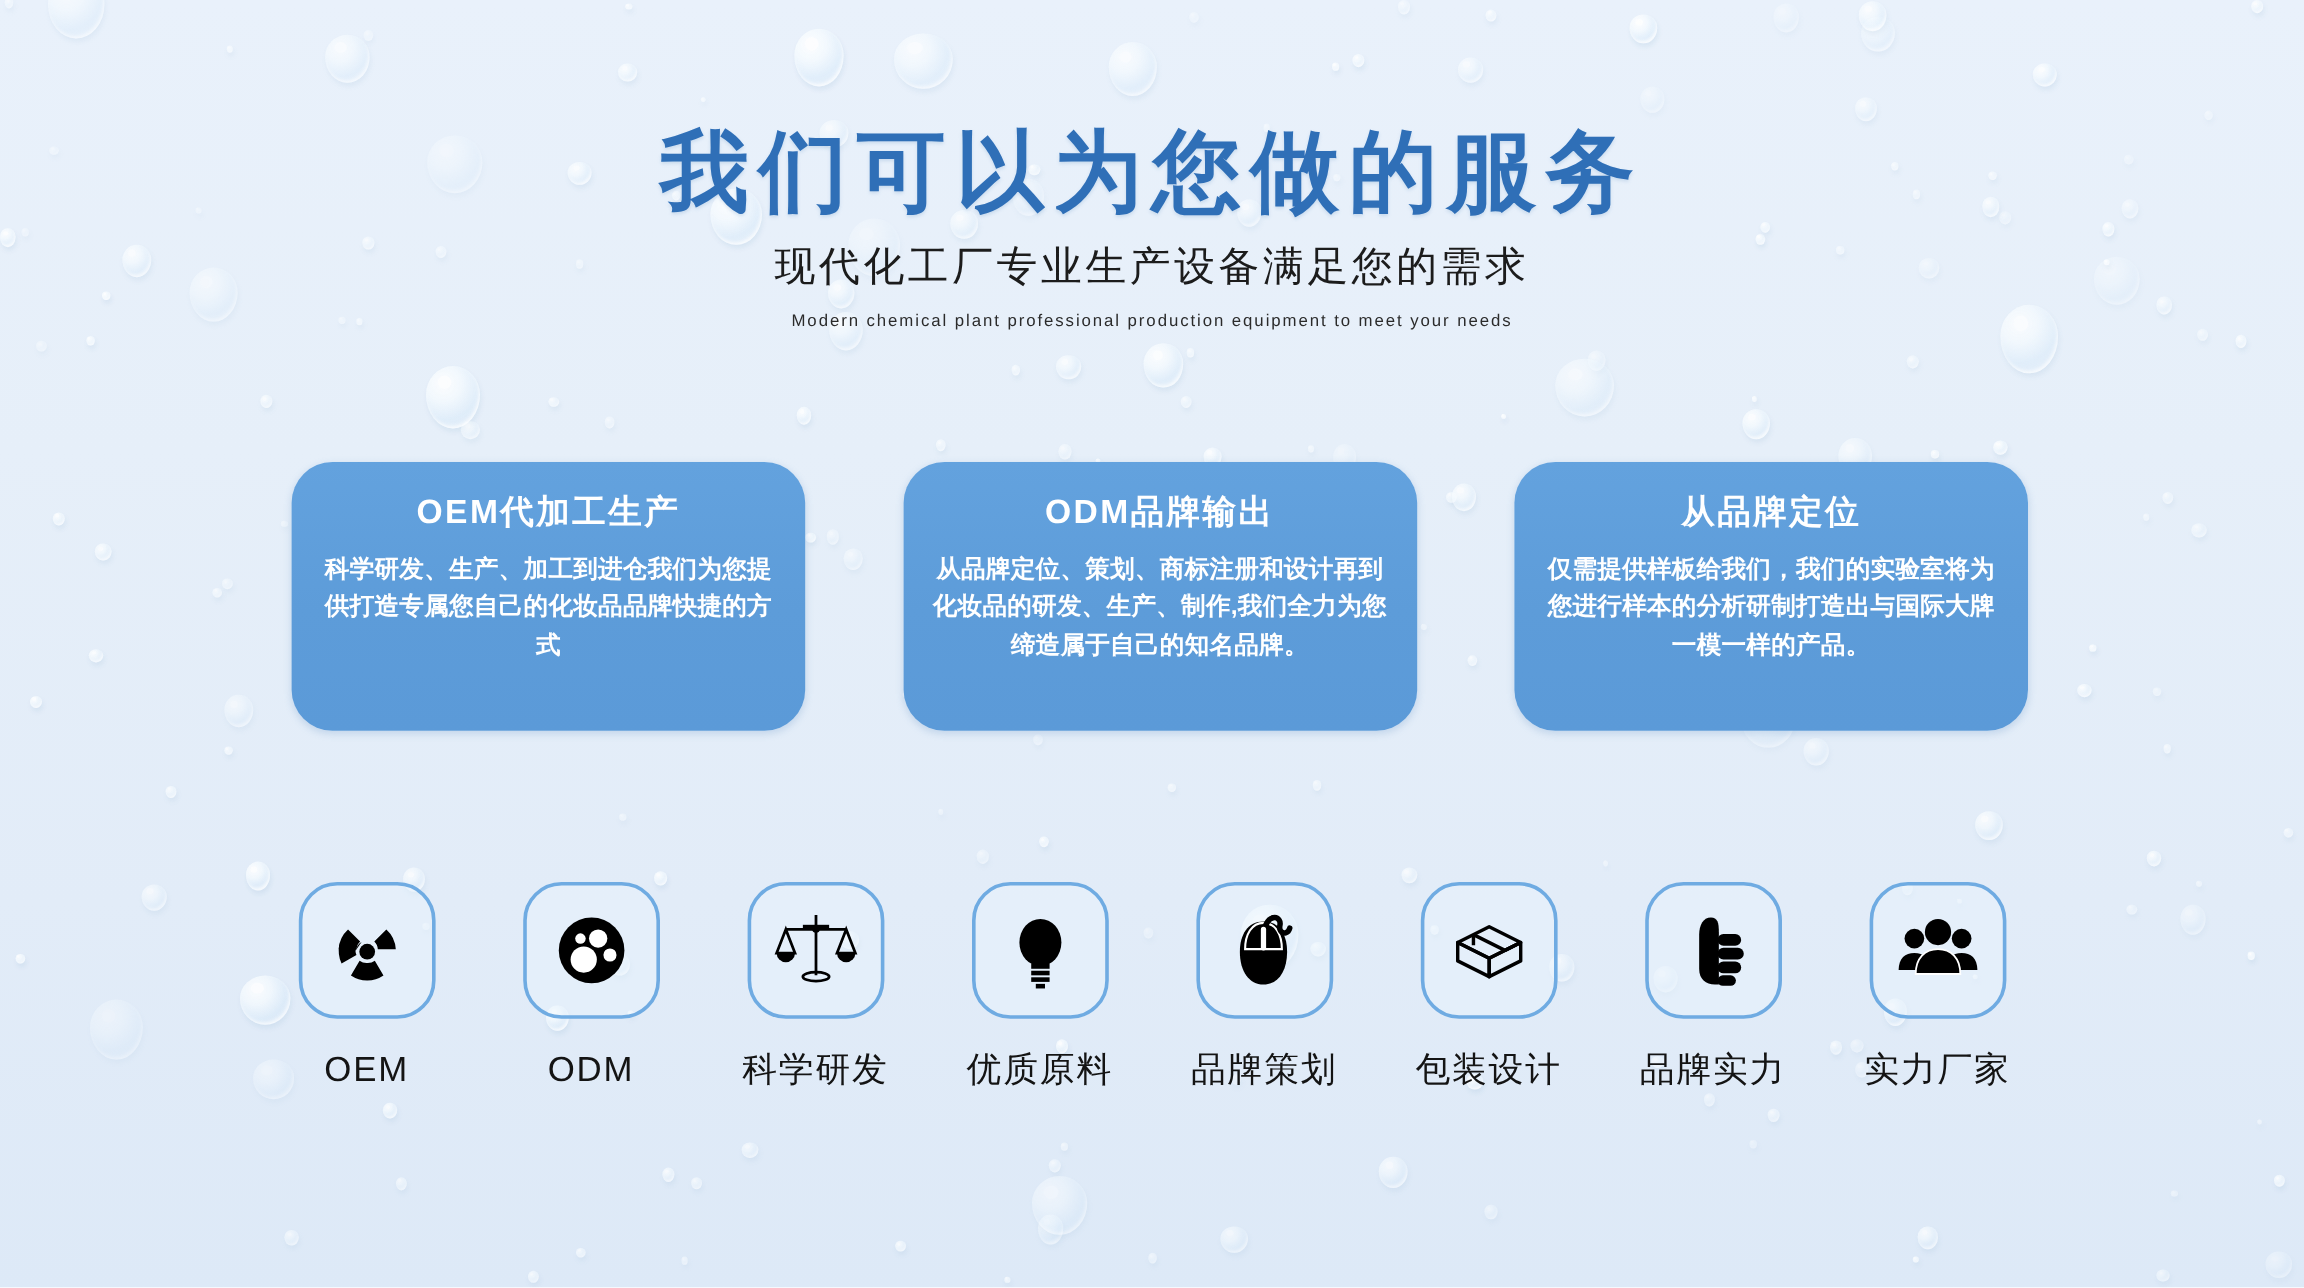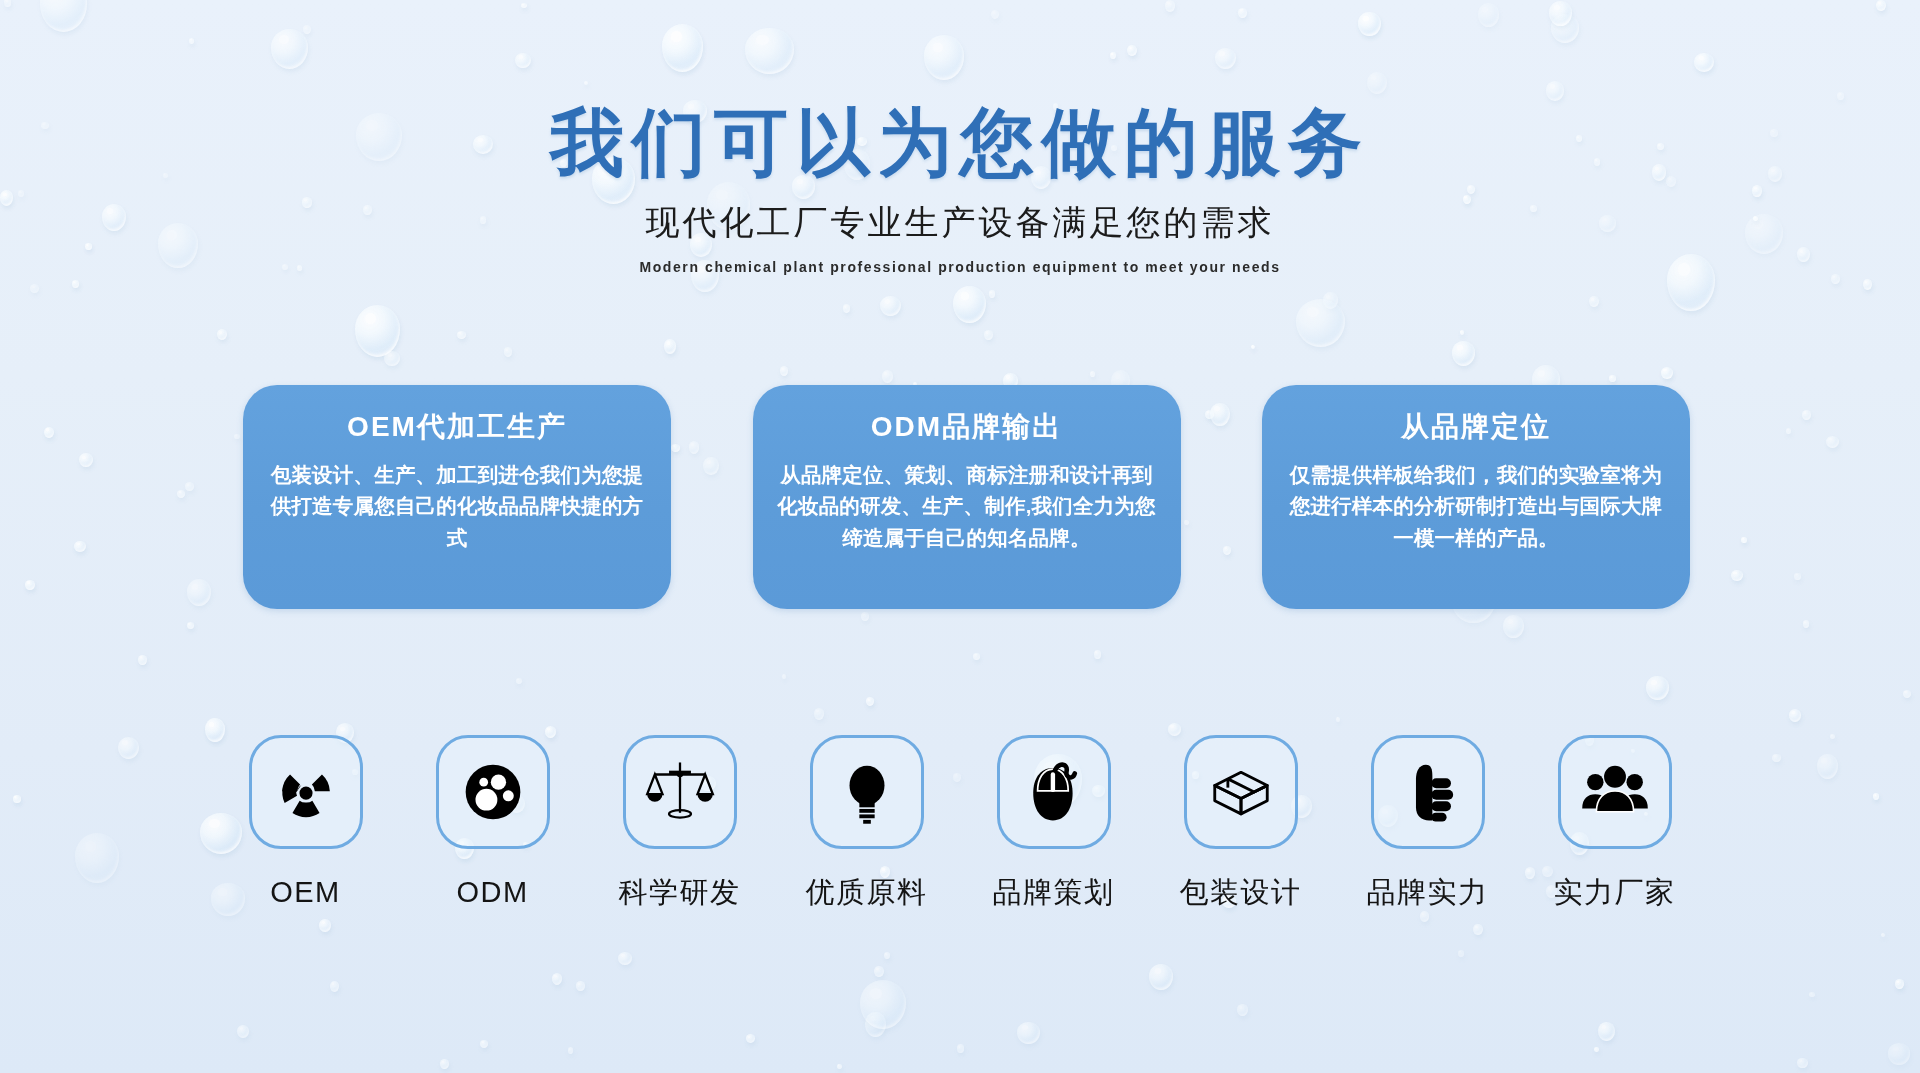--- a/index.html
+++ b/index.html
@@ -73,21 +73,21 @@
     font-size: 34px;
     font-weight: 400;
     letter-spacing: 3px;
     color: #1c1c1c;
     line-height: 1.2;
   }
   .sub-title-en {
     margin: 0;
     padding-top: 16px;
     font-size: 14px;
-    font-weight: 700;
+    font-weight: 400;
     letter-spacing: 1.6px;
     color: #2b2b2b;
     line-height: 1.2;
   }
 
   
   .cards {
     position: absolute;
     top: 385px;
     left: 243px;
@@ -408,21 +408,21 @@
   <div class="header">
     <h1 class="main-title">我们可以为您做的服务</h1>
     <p class="sub-title">现代化工厂专业生产设备满足您的需求</p>
     <p class="sub-title-en">Modern chemical plant professional production equipment to meet your needs</p>
   </div>
 
   <div class="cards">
 
     <div class="card">
       <h2 class="card-title">OEM代加工生产</h2>
-      <p class="card-body">包装设计、生产、加工到进仓我们为您提供打造专属您自己的化妆品品牌快捷的方式</p>
+      <p class="card-body">科学研发、生产、加工到进仓我们为您提供打造专属您自己的化妆品品牌快捷的方式</p>
     </div>
 
     <div class="card">
       <h2 class="card-title">ODM品牌输出</h2>
       <p class="card-body">从品牌定位、策划、商标注册和设计再到化妆品的研发、生产、制作,我们全力为您缔造属于自己的知名品牌。</p>
     </div>
 
     <div class="card">
       <h2 class="card-title">从品牌定位</h2>
       <p class="card-body">仅需提供样板给我们，我们的实验室将为您进行样本的分析研制打造出与国际大牌一模一样的产品。</p>

